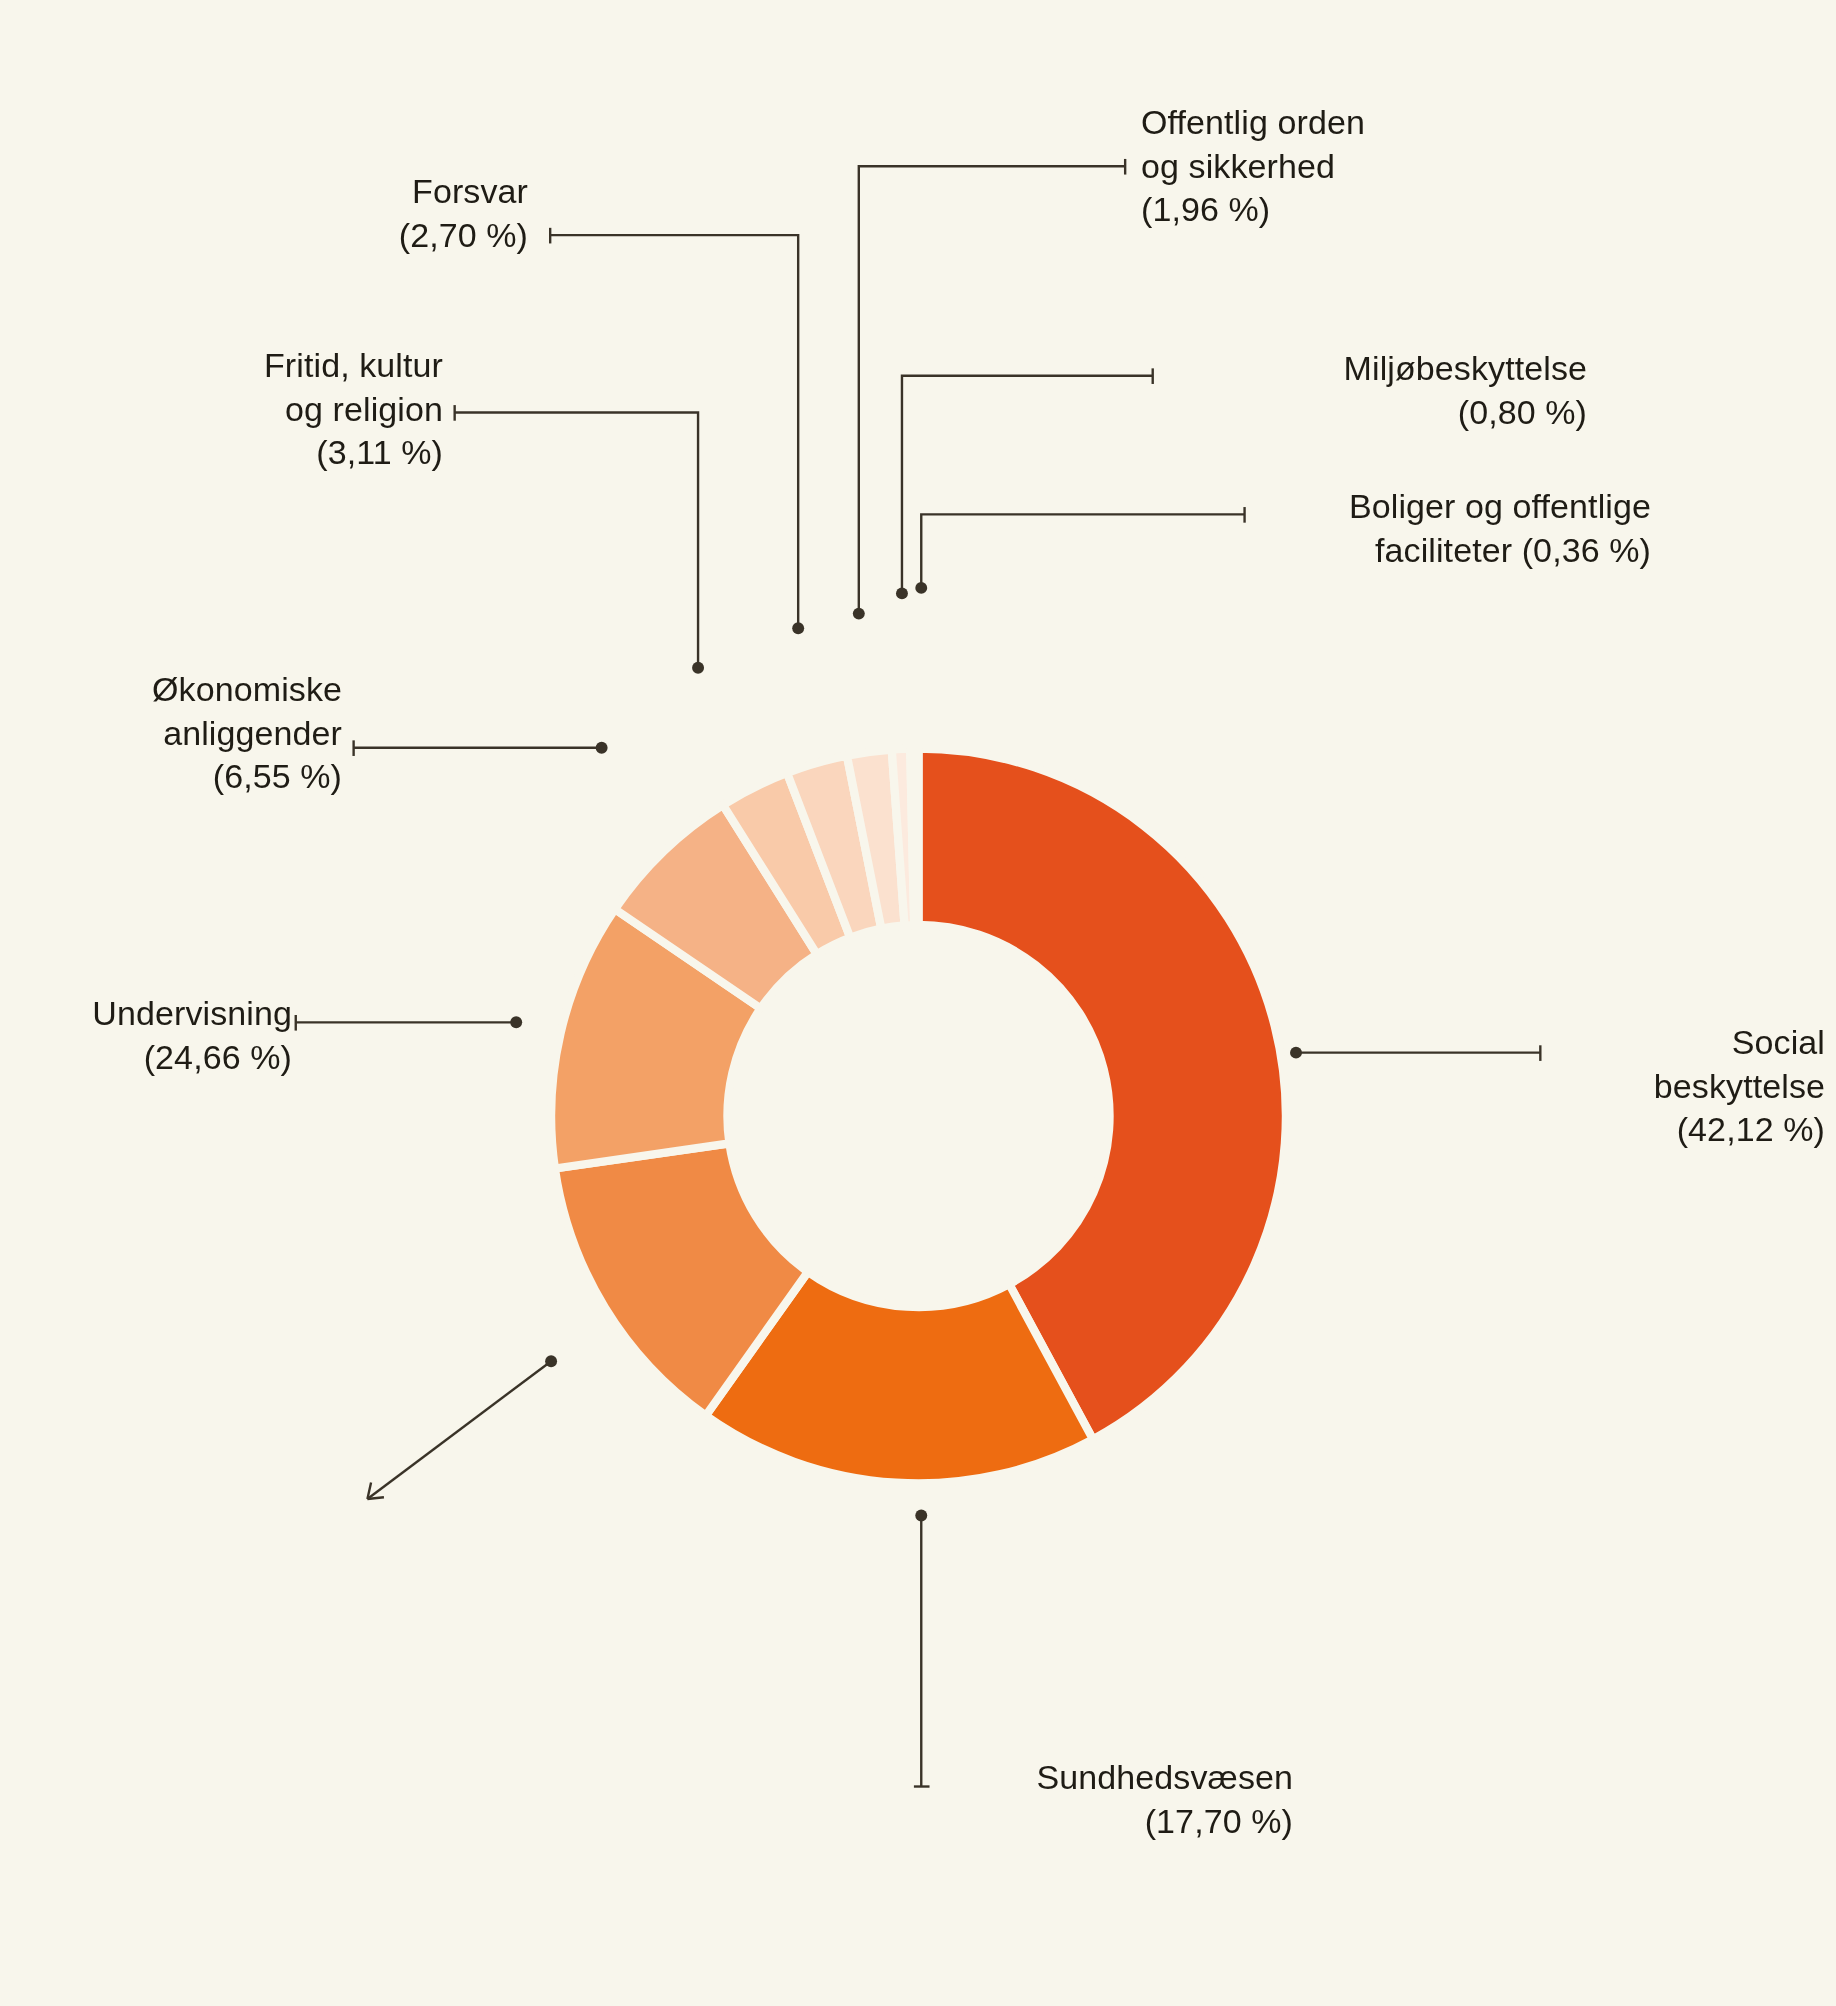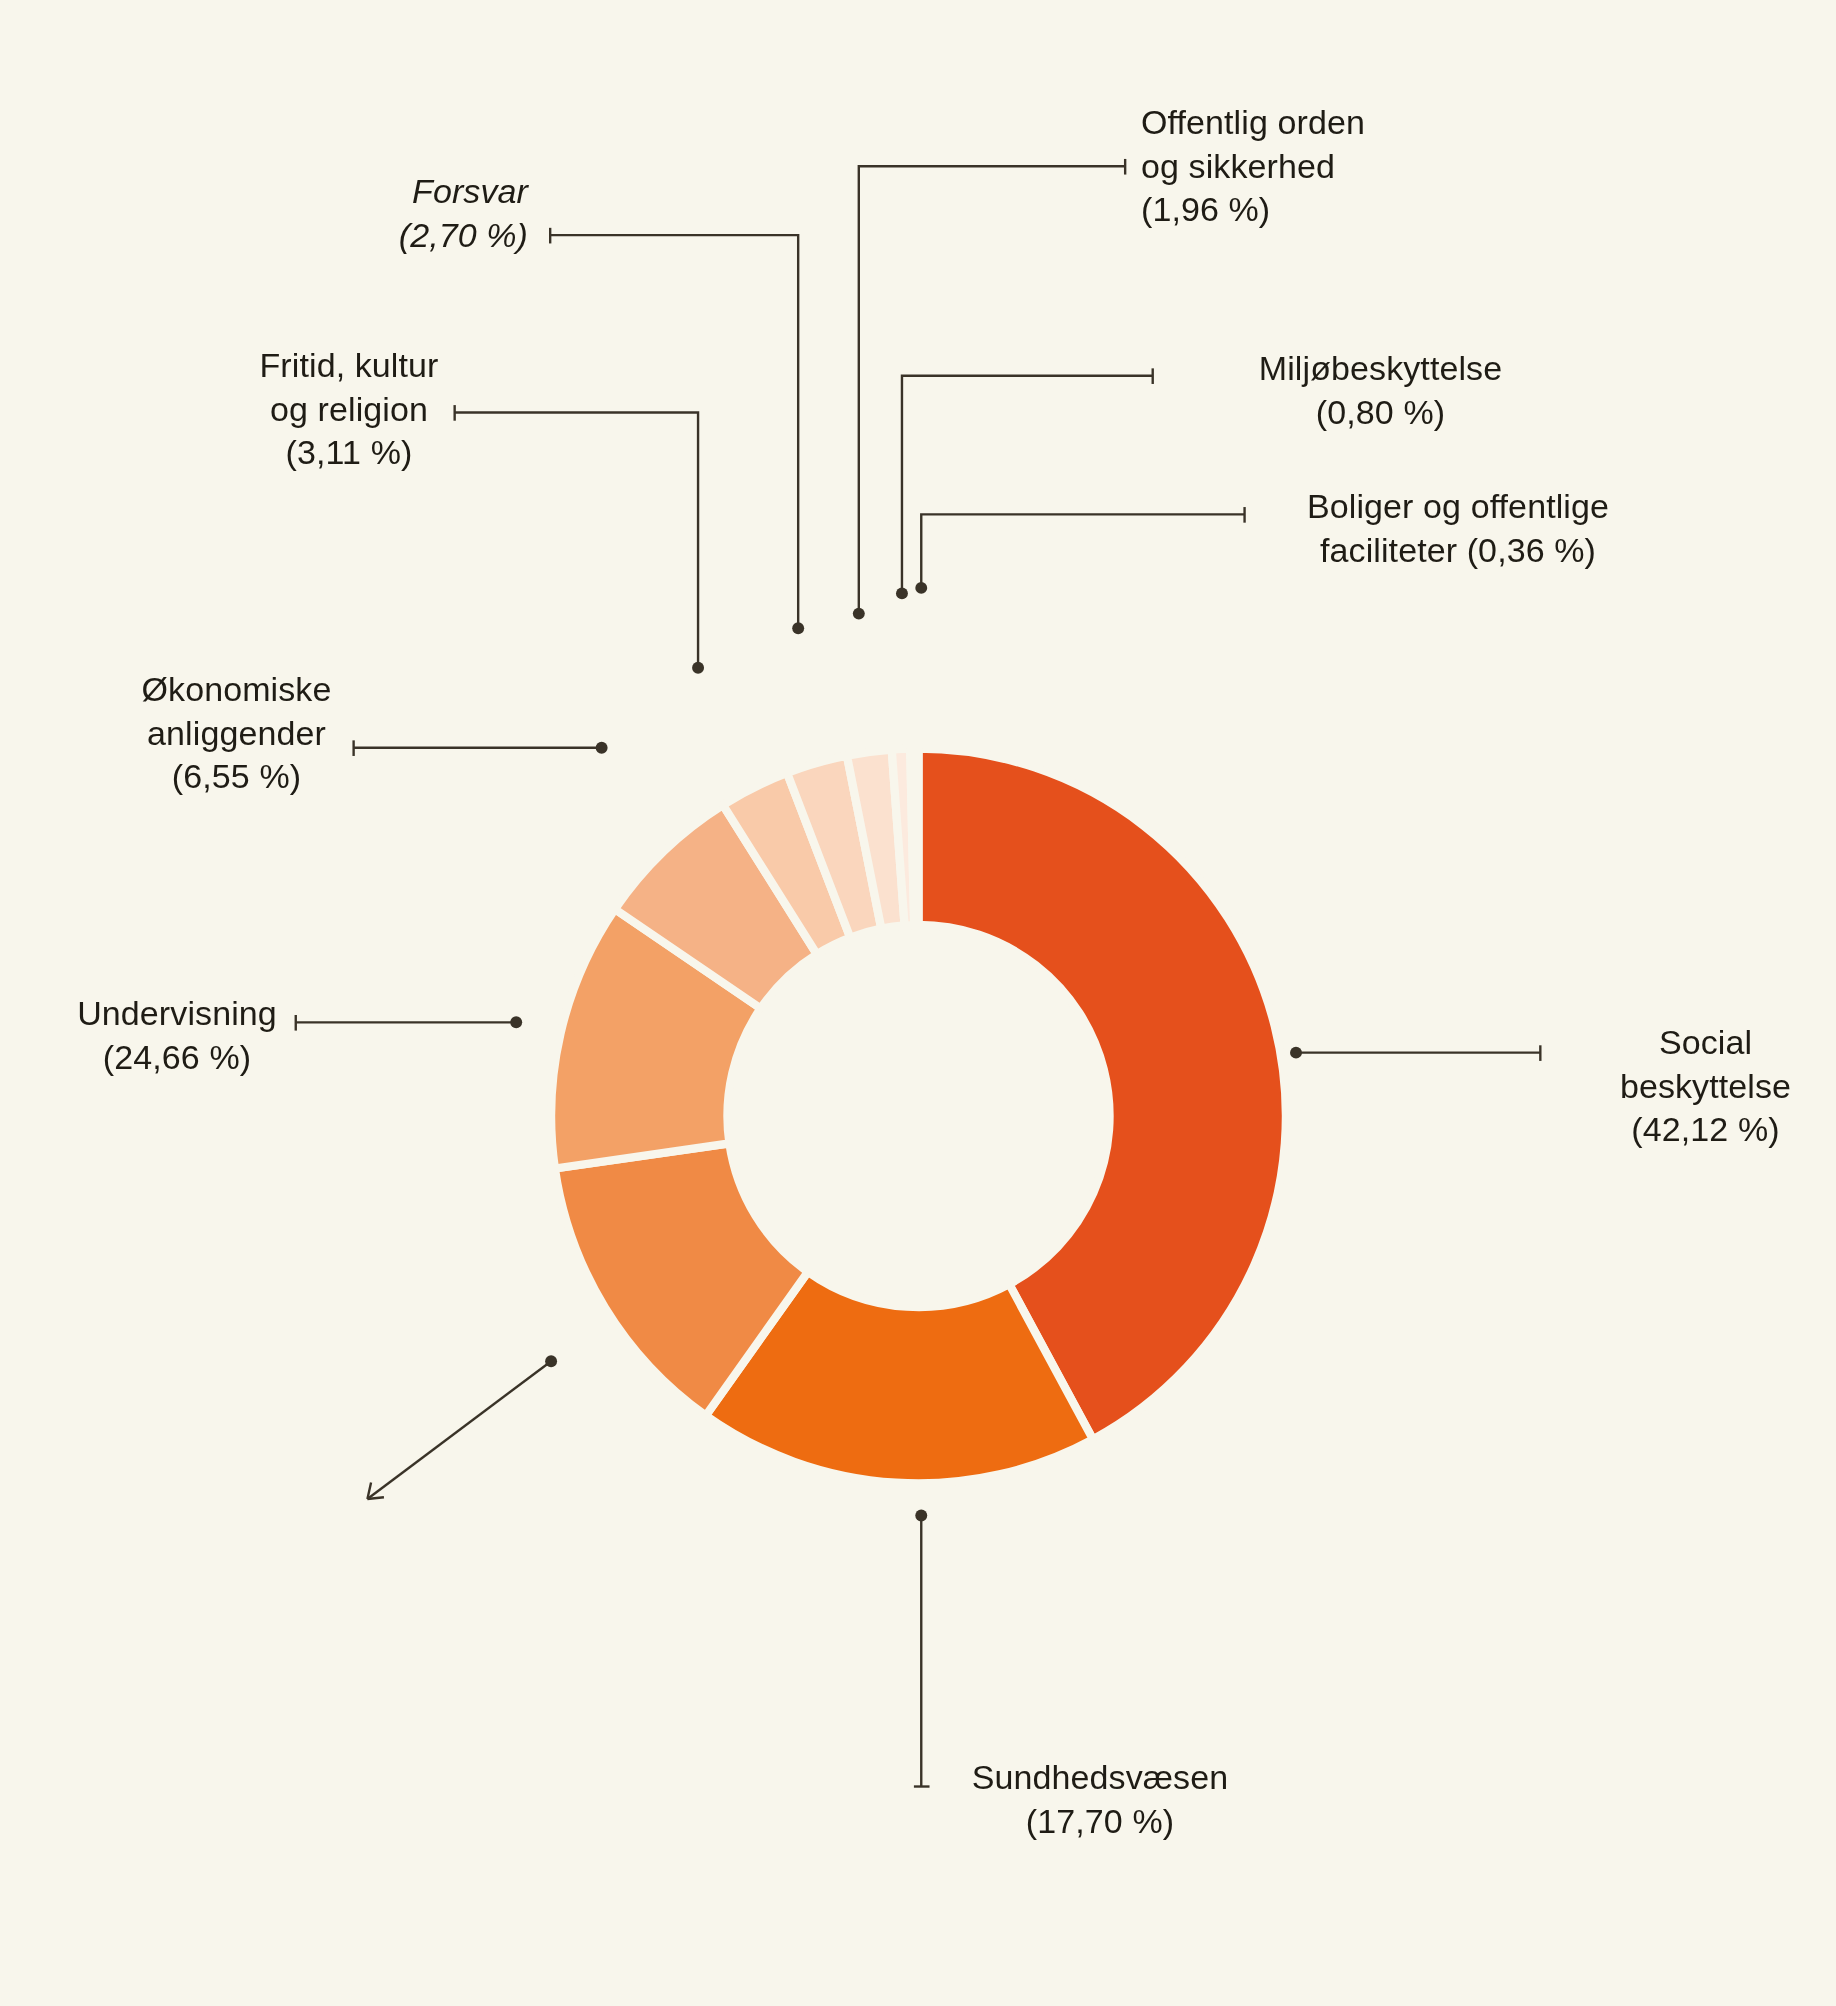--- a/index.html
+++ b/index.html
@@ -16,22 +16,22 @@
   svg.chart{position:absolute;left:0;top:0;width:1837px;height:2007px;}
   .lbl{
     position:absolute;
     font-size:34px;
     line-height:1.28;
     color:#1f1c15;
     letter-spacing:0.1px;
     white-space:pre-line;
     font-weight:400;
   }
-  .lbl.r{text-align:right;font-style:italic;}
-  .lbl.l{text-align:center;}
+  .lbl.r{text-align:right;}
+  .lbl.l{text-align:right;}
   .lbl.c{text-align:center;}
 </style>
 </head>
 <body>
 
 <div id="stage">
 
   <svg class="chart" viewBox="0 0 2000 2185" aria-hidden="true">
     <g id="slices">
         <path d="M 1000 815 A 400 400 0 0 1 1189.95997570014 1567.0159195718315 L 1098.7791873640726 1398.0482781773526 A 208 208 0 0 0 1000 1007 Z" fill="#e5501c" stroke="#f8f6ec" stroke-width="9" stroke-linejoin="round"></path>

